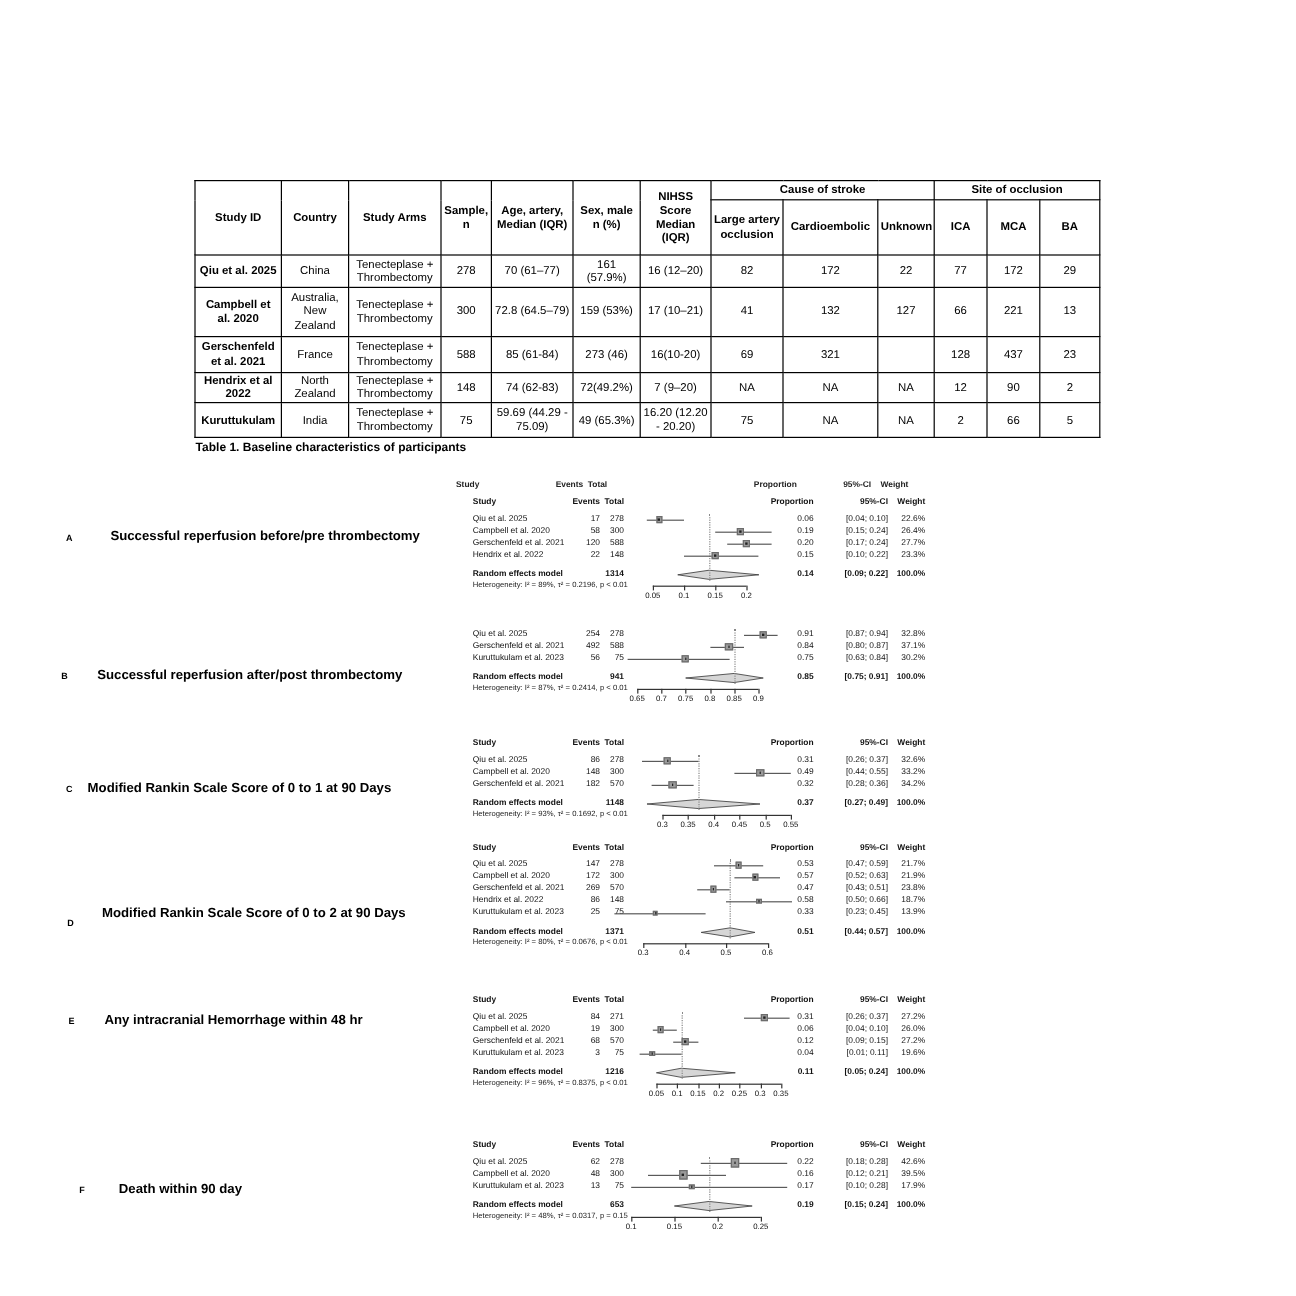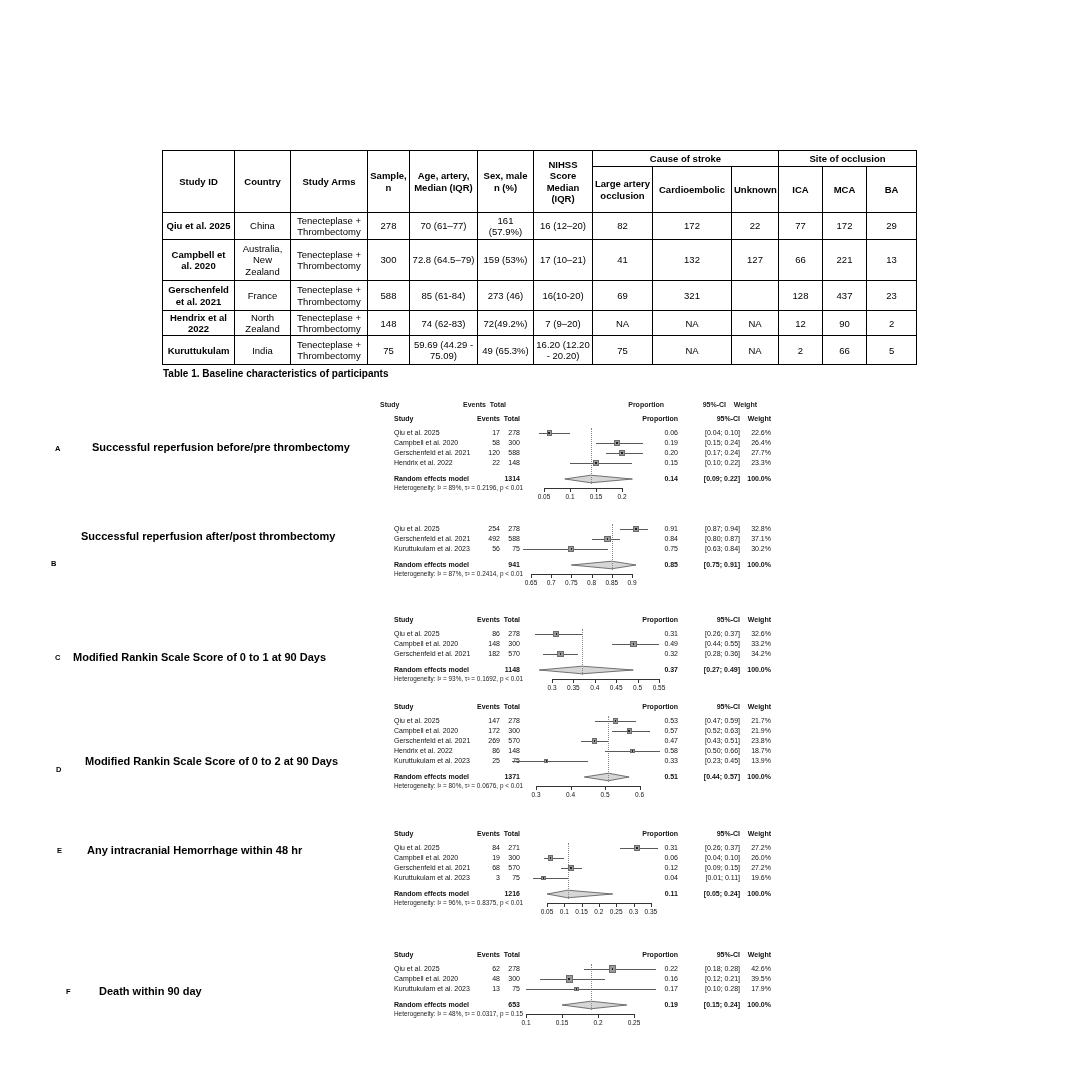--- a/index.html
+++ b/index.html
@@ -24,21 +24,21 @@
   #bt-body tr:nth-child(2) { height:41px; }
   #bt-body tr:nth-child(3) { height:30px; }
   #bt-body tr:nth-child(4) { height:15px; }
   #bt-body tr:nth-child(5) { height:29px; }
   .tbl-caption { position:absolute; left:163px; top:368px; font-size:10px; font-weight:bold; }
 
   
   .panel-letter { position:absolute; font-size:7.5px; font-weight:bold; }
   .panel-label  { position:absolute; font-size:11px; font-weight:bold; white-space:nowrap; }
   #letter-A{left:55px;top:444px} #label-A{left:92px;top:441px}
-  #letter-B{left:51px;top:559px} #label-B{left:81px;top:530px}
+  #letter-B{left:51px;top:559px} #label-B{left:81px;top:557px}
   #letter-C{left:55px;top:653px} #label-C{left:73px;top:651px}
   #letter-D{left:56px;top:765px} #label-D{left:85px;top:755px}
   #letter-E{left:57px;top:846px} #label-E{left:87px;top:844px}
   #letter-F{left:66px;top:987px} #label-F{left:99px;top:985px}
 
   
   .fplot { position:absolute; left:394px; width:382px; font-size:7px; color:#111; }
   #plot-A{top:401px} #plot-B{top:524px} #plot-C{top:614px}
   #plot-D{top:701px} #plot-E{top:828px} #plot-F{top:949px}
 

